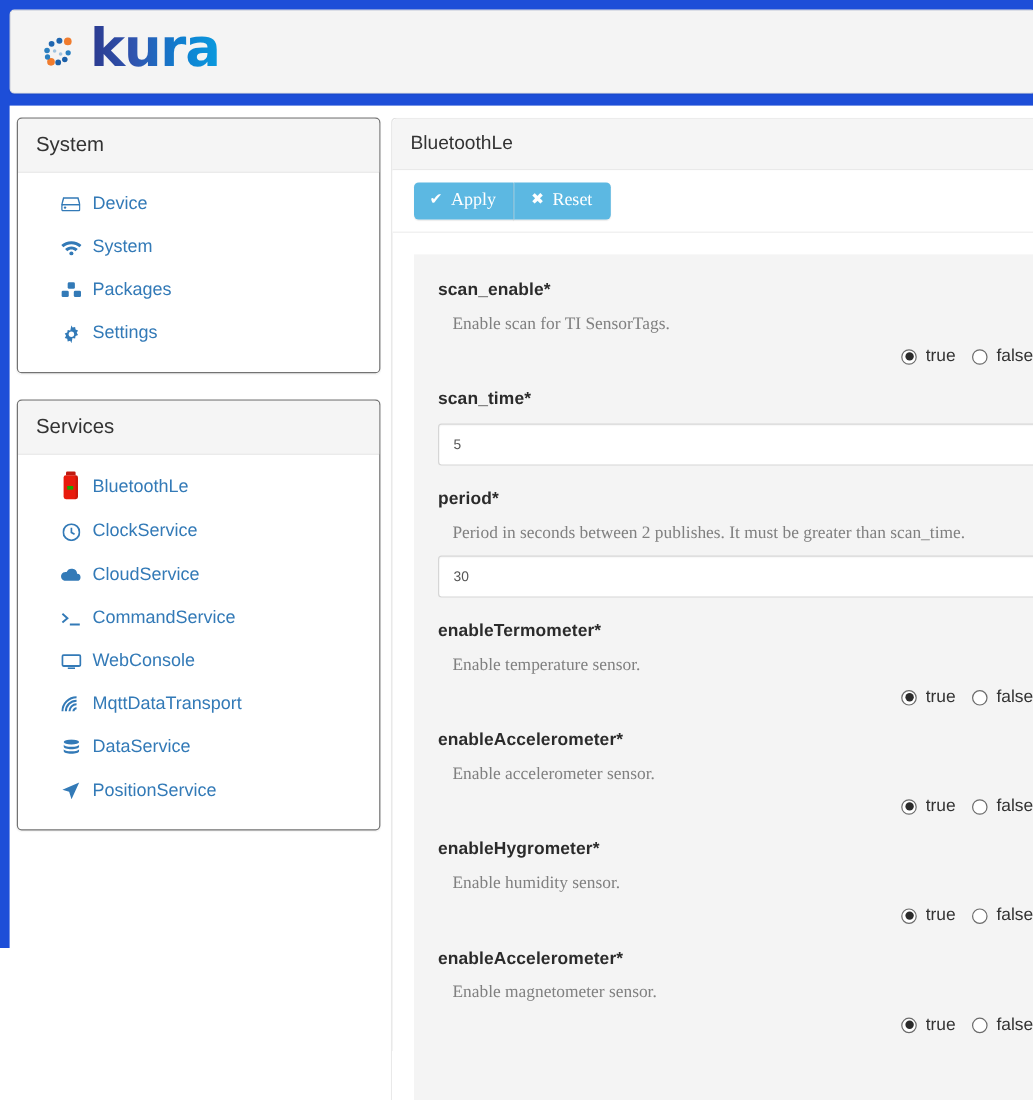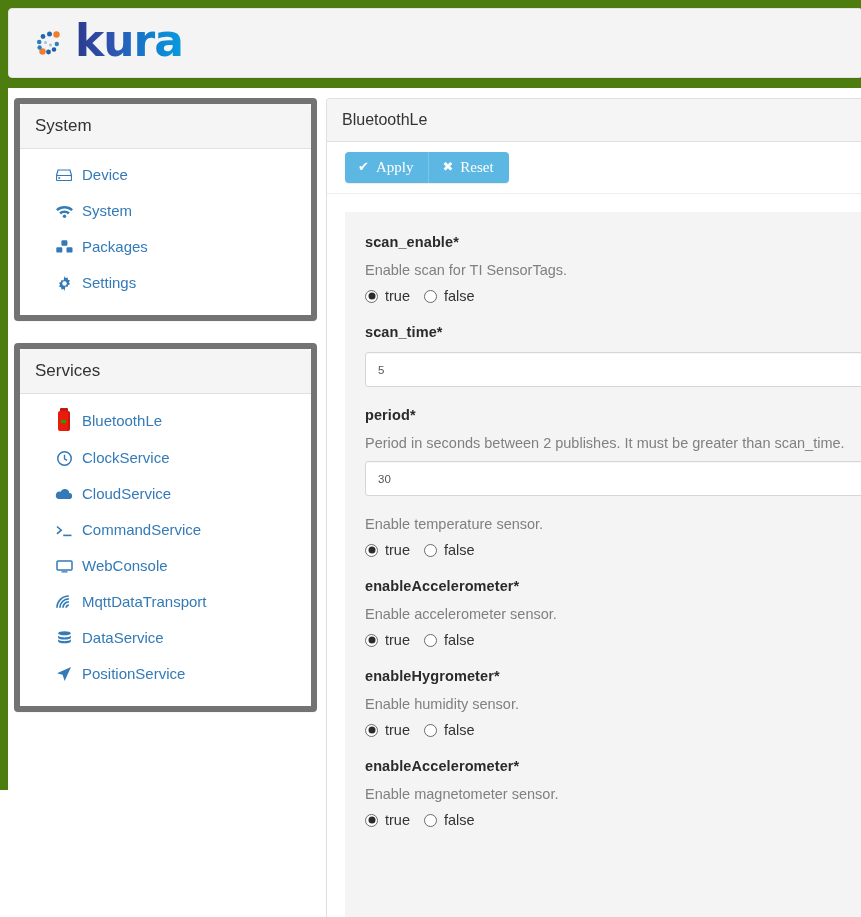--- a/index.html
+++ b/index.html
@@ -9,21 +9,21 @@
     overflow: hidden;
     background: #ffffff;
     font-family: "Liberation Sans", sans-serif;
   }
 
   
   .page {
     position: relative;
     width: 861px;
     height: 790px;
-    background: #4d7c0f;
+    background: #1d4ed8;
     padding: 8px 0 0 8px;
   }
 
   
   .navbar {
     height: 70px;
     background: #f4f4f4;
     border: 1px solid #e3e3e3;
     border-radius: 4px;
     display: flex;
@@ -61,21 +61,21 @@
   }
 
   
   .sidebar {
     width: 312px;
     flex: 0 0 312px;
     padding-right: 9px;
   }
   .panel {
     background: #ffffff;
-    border: 6px solid #737373;
+    border: 1px solid #737373;
     border-radius: 4px;
     margin-bottom: 22px;
     box-shadow: 0 1px 1px rgba(0,0,0,.045);
   }
   .panel-heading {
     background: #f5f5f5;
     border-bottom: 1px solid #e0e0e0;
     border-radius: 4px 4px 0 0;
     padding: 12px 15px;
     font-size: 17px;
@@ -199,27 +199,29 @@
   .field-label {
     font-size: 14.5px;
     font-weight: bold;
     color: #2b2b2b;
     letter-spacing: .1px;
     margin: 0 0 12px 0;
   }
   .field-desc {
     font-size: 14.5px;
     color: #808080;
-    margin: 0 0 10px 0;
+    margin: 0 0 10px 12px;
+    font-family: Liberation Serif, serif;
   }
   .radio-row {
     display: flex;
     align-items: center;
     gap: 14px;
     margin-bottom: 20px;
+    justify-content: flex-end;
   }
   .radio-opt {
     display: inline-flex;
     align-items: center;
     gap: 7px;
     font-size: 14.5px;
     color: #333;
     cursor: pointer;
   }
   .rd {
@@ -465,20 +467,21 @@
             <input class="txtinput" type="text" value="5" style="">
           </div>
 
           <div class="field">
             <div class="field-label">period*</div>
             <div class="field-desc">Period in seconds between 2 publishes. It must be greater than scan_time.</div>
             <input class="txtinput" type="text" value="30" style="">
           </div>
 
           <div class="field">
+            <div class="field-label">enableTermometer*</div>
             <div class="field-desc">Enable temperature sensor.</div>
             <div class="radio-row">
               <label class="radio-opt">
                 <span class="rd on"></span>
                 <span>true</span>
               </label>
               <label class="radio-opt">
                 <span class="rd"></span>
                 <span>false</span>
               </label>

